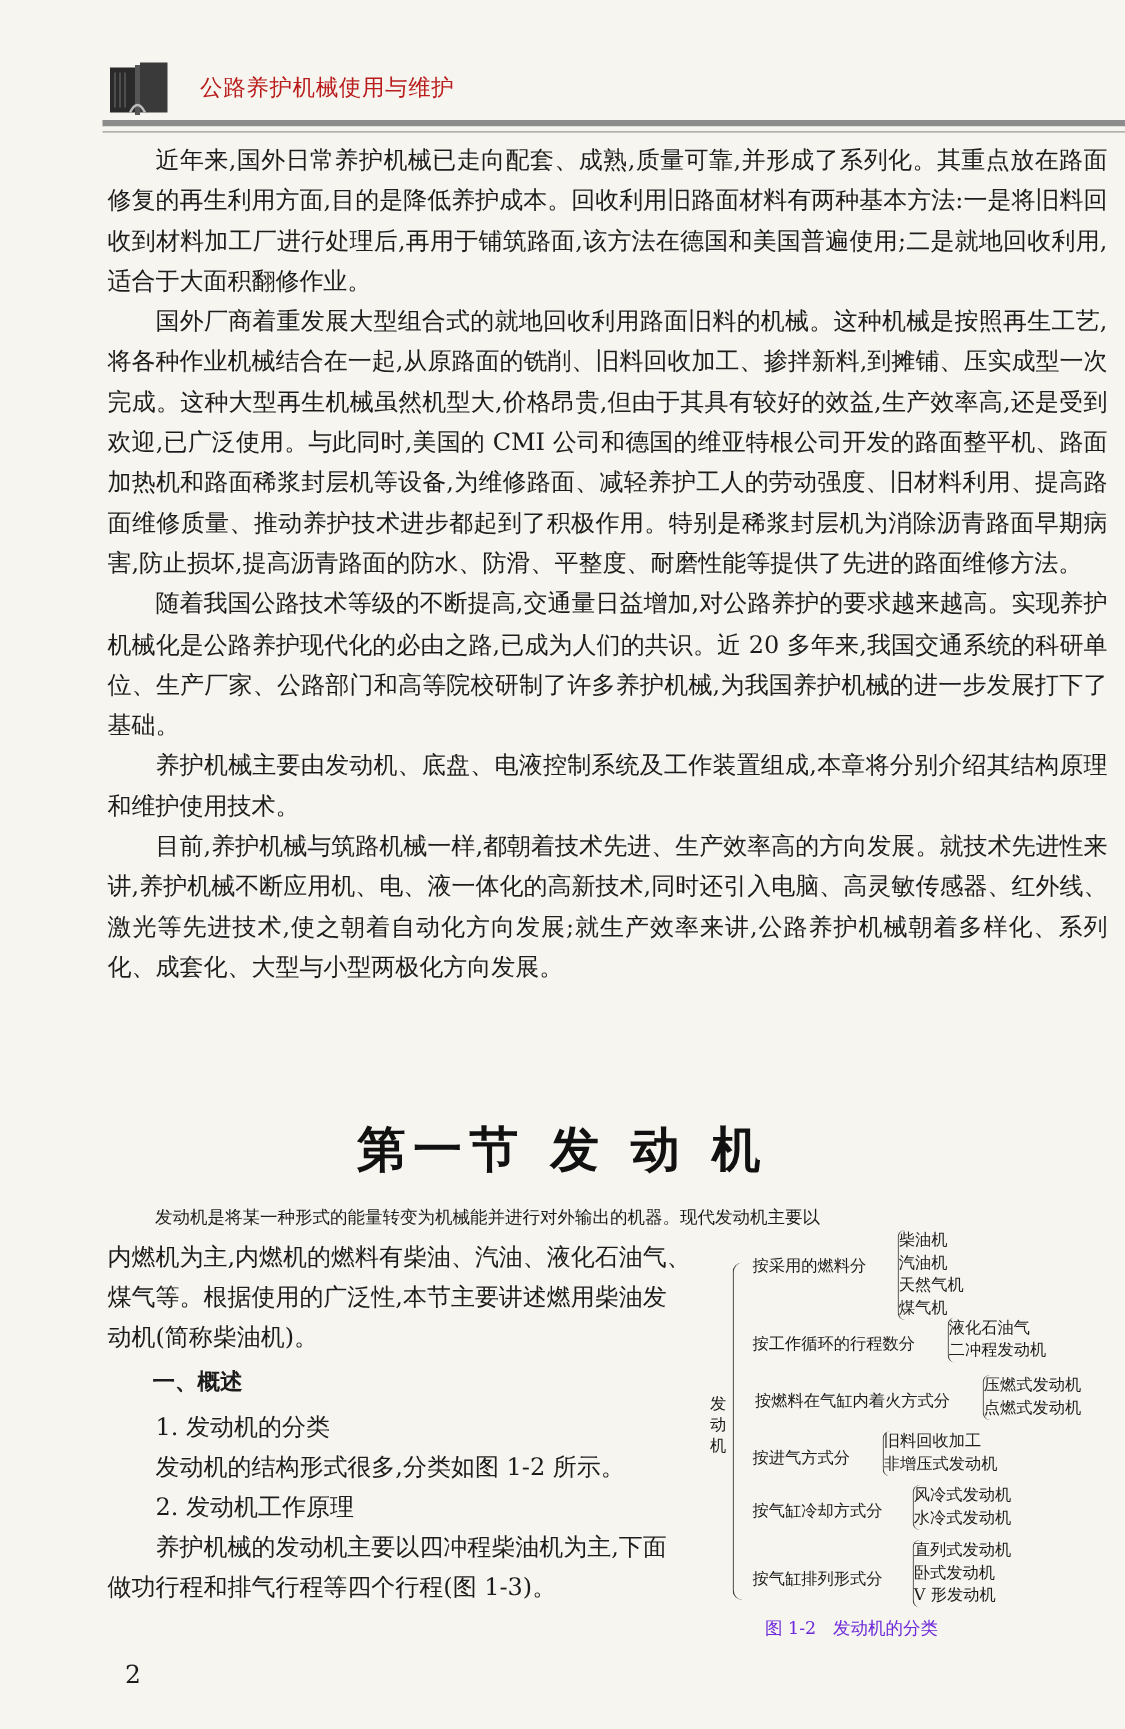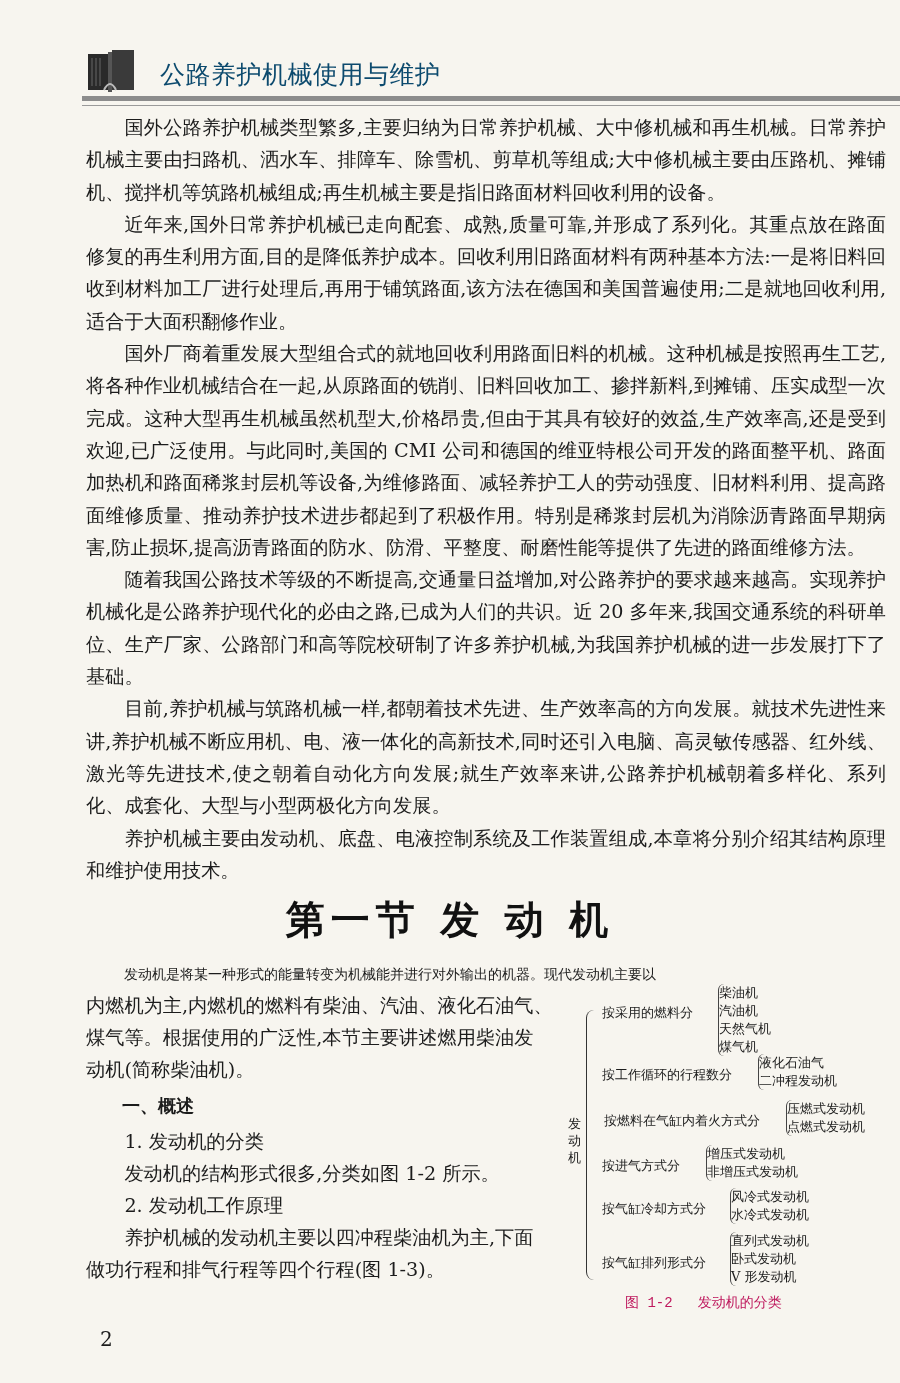--- a/index.html
+++ b/index.html
@@ -12,21 +12,21 @@
   }
   .header {
     position: absolute; left: 82px; top: 44px; width: 818px; height: 60px;
   }
   .book-icon {
     position: absolute; left: 4px; top: 4px; width: 50px; height: 46px;
   }
   .header-title {
     position: absolute; left: 78px; top: 14px;
     font-family: "DejaVu Sans", "Liberation Sans", sans-serif;
-    font-size: 25px; color: #0c4a6e; letter-spacing: 0.5px;
+    font-size: 18px; color: #b91c1c; letter-spacing: 0.5px;
   }
   .header-rule-thick {
     position: absolute; left: 0; top: 52px; width: 818px; height: 5px;
     background: #8c8c8c;
   }
   .header-rule-thin {
     position: absolute; left: 0; top: 61px; width: 818px; height: 1px;
     background: #9a9a9a;
   }
   .body-text {
@@ -72,23 +72,22 @@
   }
   .diagram .cat {
     position: absolute; white-space: nowrap;
   }
   .diagram .leaves {
     position: absolute; white-space: nowrap; line-height: 18px;
     border-left: 1.2px solid #444;
     border-top-left-radius: 6px; border-bottom-left-radius: 6px;
   }
   .caption {
-    position: absolute; left: 625px; top: 1294px; font-size: 14px; color: #be185d;
+    position: absolute; left: 612px; top: 1294px; font-size: 14px; color: #6d28d9;
     white-space: pre;
-    font-family: Liberation Mono, monospace;
   }
 </style>
 </head>
 <body>
 
 <div class="header">
   <svg class="book-icon" viewBox="0 0 50 46">
     <rect x="2" y="6" width="20" height="36" fill="#2a2a2a"></rect>
     <rect x="26" y="2" width="22" height="40" fill="#3a3a3a"></rect>
     <rect x="22" y="4" width="4" height="40" fill="#555"></rect>
@@ -96,26 +95,25 @@
     <line x1="6" y1="10" x2="6" y2="38" stroke="#666" stroke-width="1"></line>
     <line x1="10" y1="10" x2="10" y2="38" stroke="#666" stroke-width="1"></line>
     <line x1="14" y1="10" x2="14" y2="38" stroke="#666" stroke-width="1"></line>
   </svg>
   <div class="header-title">公路养护机械使用与维护</div>
   <div class="header-rule-thick"></div>
   <div class="header-rule-thin"></div>
 </div>
 
 <div class="body-text">
-  <p>国外公路养护机械类型繁多,主要归纳为日常养护机械、大中修机械和再生机械。日常养护机械主要由扫路机、洒水车、排障车、除雪机、剪草机等组成;大中修机械主要由压路机、摊铺机、搅拌机等筑路机械组成;再生机械主要是指旧路面材料回收利用的设备。</p>
   <p>近年来,国外日常养护机械已走向配套、成熟,质量可靠,并形成了系列化。其重点放在路面修复的再生利用方面,目的是降低养护成本。回收利用旧路面材料有两种基本方法:一是将旧料回收到材料加工厂进行处理后,再用于铺筑路面,该方法在德国和美国普遍使用;二是就地回收利用,适合于大面积翻修作业。</p>
   <p>国外厂商着重发展大型组合式的就地回收利用路面旧料的机械。这种机械是按照再生工艺,将各种作业机械结合在一起,从原路面的铣削、旧料回收加工、掺拌新料,到摊铺、压实成型一次完成。这种大型再生机械虽然机型大,价格昂贵,但由于其具有较好的效益,生产效率高,还是受到欢迎,已广泛使用。与此同时,美国的 CMI 公司和德国的维亚特根公司开发的路面整平机、路面加热机和路面稀浆封层机等设备,为维修路面、减轻养护工人的劳动强度、旧材料利用、提高路面维修质量、推动养护技术进步都起到了积极作用。特别是稀浆封层机为消除沥青路面早期病害,防止损坏,提高沥青路面的防水、防滑、平整度、耐磨性能等提供了先进的路面维修方法。</p>
   <p>随着我国公路技术等级的不断提高,交通量日益增加,对公路养护的要求越来越高。实现养护机械化是公路养护现代化的必由之路,已成为人们的共识。近 20 多年来,我国交通系统的科研单位、生产厂家、公路部门和高等院校研制了许多养护机械,为我国养护机械的进一步发展打下了基础。</p>
+  <p>养护机械主要由发动机、底盘、电液控制系统及工作装置组成,本章将分别介绍其结构原理和维护使用技术。</p>
   <p>目前,养护机械与筑路机械一样,都朝着技术先进、生产效率高的方向发展。就技术先进性来讲,养护机械不断应用机、电、液一体化的高新技术,同时还引入电脑、高灵敏传感器、红外线、激光等先进技术,使之朝着自动化方向发展;就生产效率来讲,公路养护机械朝着多样化、系列化、成套化、大型与小型两极化方向发展。</p>
-  <p>养护机械主要由发动机、底盘、电液控制系统及工作装置组成,本章将分别介绍其结构原理和维护使用技术。</p>
 </div>
 
 <div class="section-title">第一节 发 动 机</div>
 
 <div class="intro-full">
   <p>发动机是将某一种形式的能量转变为机械能并进行对外输出的机器。现代发动机主要以</p>
 </div>
 
 <div class="left-col">
   <p>内燃机为主,内燃机的燃料有柴油、汽油、液化石油气、</p>
@@ -148,21 +146,21 @@
   </div>
 
   <div class="cat" style="left:44px; top:122px;font-family:Liberation Mono, monospace;">按燃料在气缸内着火方式分</div>
   <div class="leaves" style="left:226px; top:110px;">
     <div>压燃式发动机</div>
     <div>点燃式发动机</div>
   </div>
 
   <div class="cat" style="left:42px; top:167px;">按进气方式分</div>
   <div class="leaves" style="left:146px; top:155px;">
-    <div>增压式发动机</div>
+    <div>旧料回收加工</div>
     <div>非增压式发动机</div>
   </div>
 
   <div class="cat" style="left:42px; top:210px;">按气缸冷却方式分</div>
   <div class="leaves" style="left:170px; top:198px;">
     <div>风冷式发动机</div>
     <div>水冷式发动机</div>
   </div>
 
   <div class="cat" style="left:42px; top:264px;text-align:center;">按气缸排列形式分</div>

